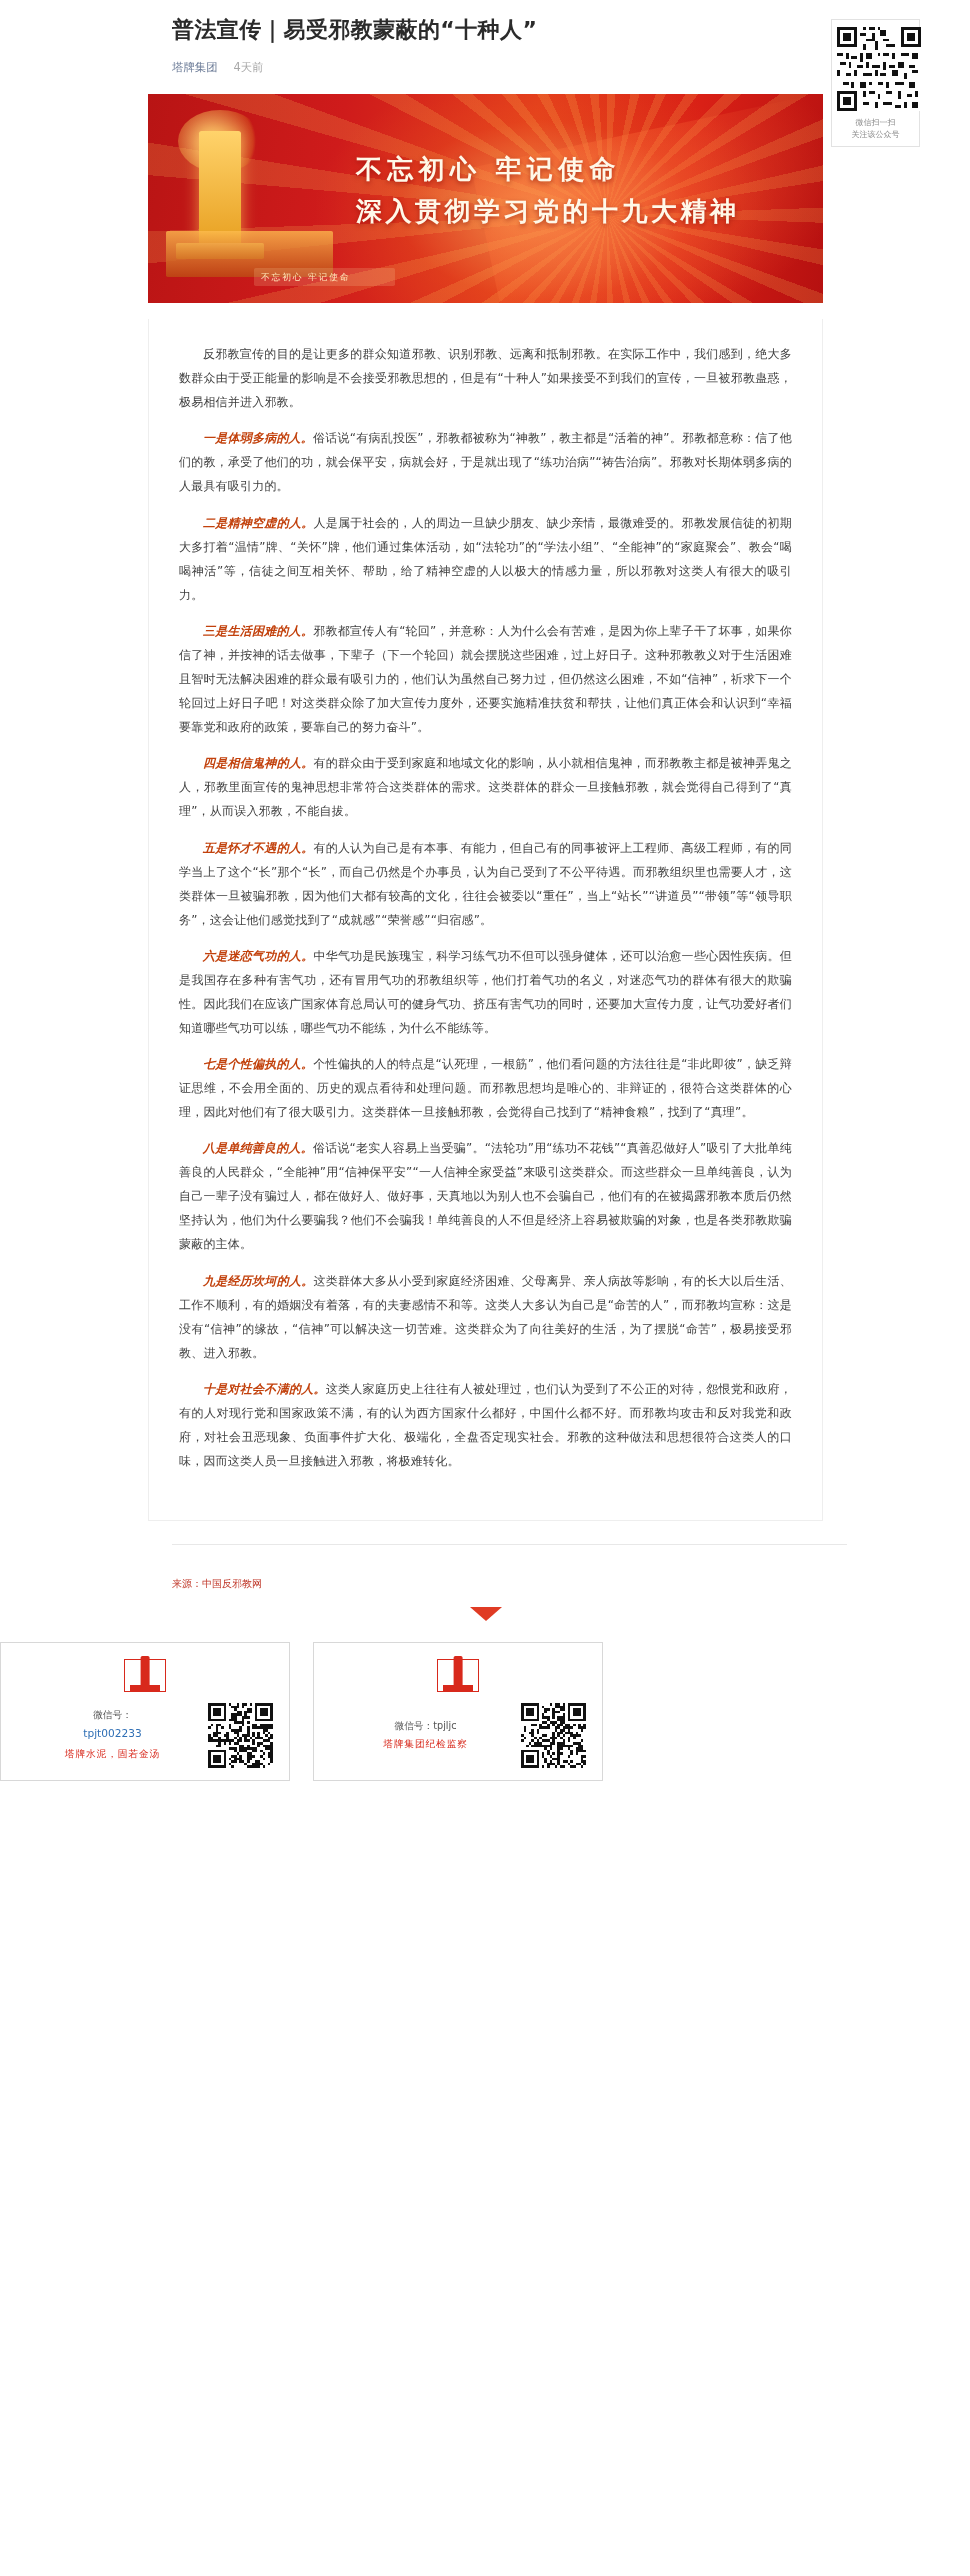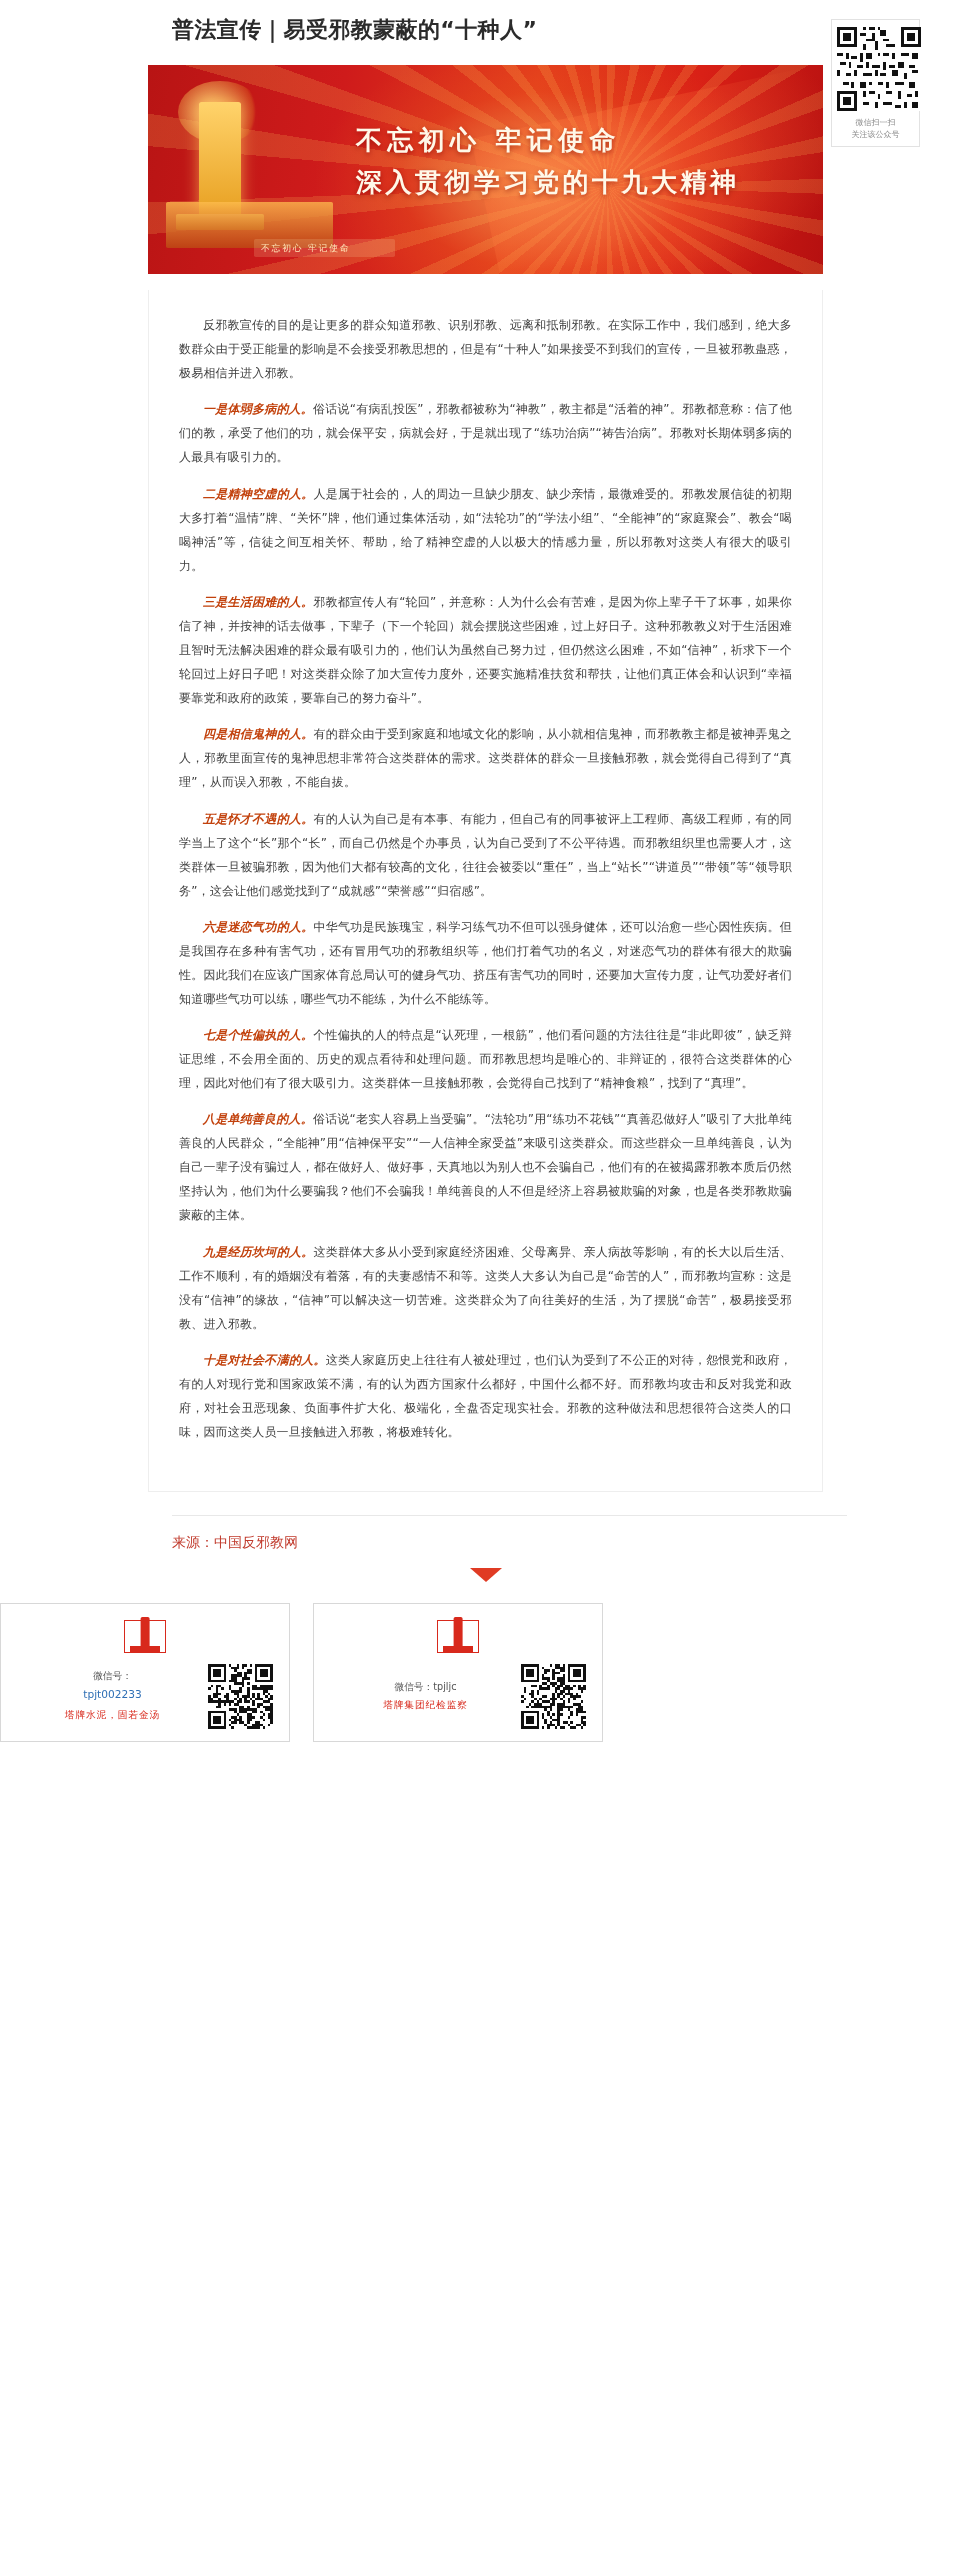--- a/index.html
+++ b/index.html
@@ -169,24 +169,24 @@
     color: #3f3f3f;
     text-align: justify;
     text-indent: 2em;
     letter-spacing: 0.2px;
   }
   .article p b { font-weight: bold; color: #c2410c; font-style: italic; }
 
   
   .source {
     margin: 23px 0 0 172px;
-    font-size: 14px;
+    font-size: 10px;
     color: #c0392b;
     border-top: 0.9px solid #e8e8e8;
-    padding-top: 18px;
+    padding-top: 32px;
     width: 675px;
   }
   .arrow-down {
     width: 0; height: 0;
     margin: 16px auto 0 auto;
     border-left: 16px solid transparent;
     border-right: 16px solid transparent;
     border-top: 14px solid #e03b24;
   }
 
@@ -266,20 +266,24 @@
     background: #fff;
     position: relative;
   }
   .qrbox svg { display: block; }
 </style>
 </head>
 <body>
 
 <div class="header">
   <h1 class="title">普法宣传｜易受邪教蒙蔽的“十种人”</h1>
+  <div class="meta">
+    <span class="account">塔牌集团</span>
+    <span class="time">4天前</span>
+  </div>
 
   <div class="qr-card">
     <div class="qr-img qrbox">
       <svg width="84" height="84" viewBox="0 0 29 29" shape-rendering="crispEdges">
         <rect width="29" height="29" fill="#fff"></rect>
         <g fill="#111">
           <rect x="0" y="0" width="7" height="7"></rect>
             <rect x="1" y="1" width="5" height="5" fill="#fff"></rect>
             <rect x="2" y="2" width="3" height="3"></rect>
           <rect x="22" y="0" width="7" height="7"></rect>

